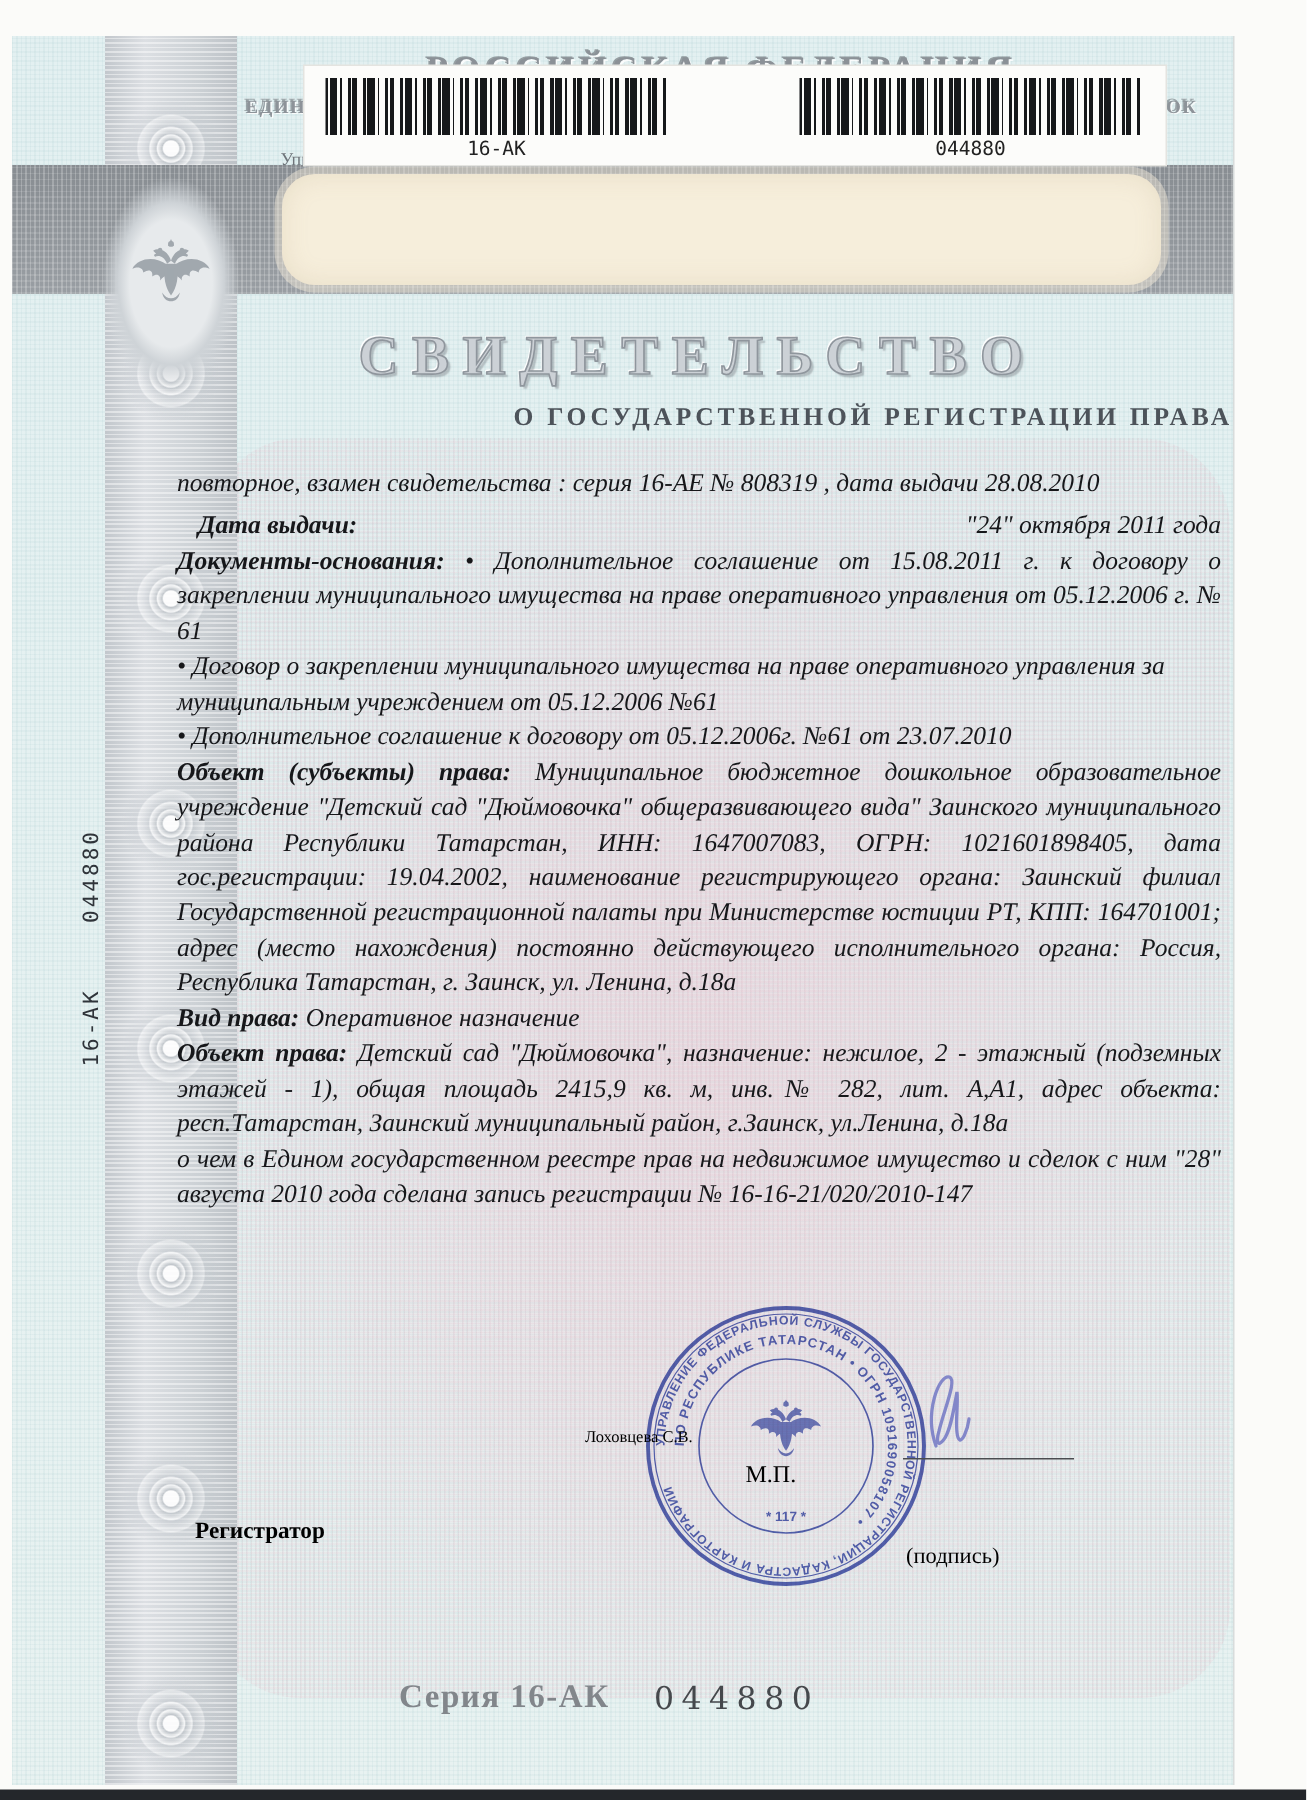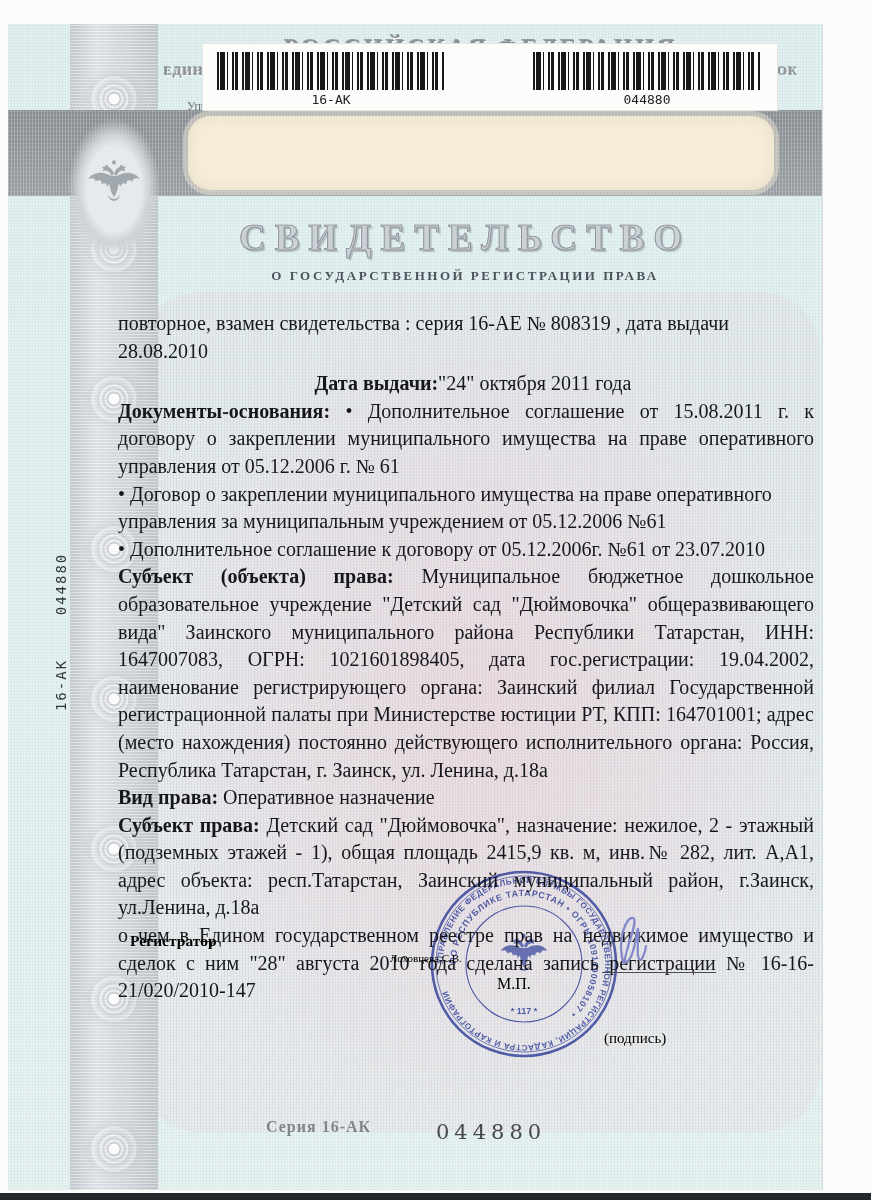--- a/index.html
+++ b/index.html
@@ -66,46 +66,46 @@
   .vtext{position:absolute;left:7px;width:90px;height:14px;text-align:center;z-index:6;
     font-family:"DejaVu Sans Mono",monospace;font-size:14px;color:#2f343a;letter-spacing:2px;
     transform:rotate(-90deg);}
   .vtext.num{top:553px;} .vtext.ser{top:654px;}
 
   
   .title-block{position:absolute;left:100px;width:714px;top:192px;text-align:center;z-index:6;}
   .title-main{font-size:37px;font-weight:bold;letter-spacing:9px;color:#ccd1d6;
     -webkit-text-stroke:1.1px #8f969d;
     text-shadow:2px 2px 1px rgba(110,116,122,.4), -1px -1px 0 rgba(255,255,255,.9);}
-  .title-sub{margin-top:9px;font-size:13px;font-weight:bold;letter-spacing:2.5px;color:#4d535a;}
+  .title-sub{margin-top:9px;font-size:17px;font-weight:bold;letter-spacing:2.5px;color:#4d535a;text-align:right;}
 
   
   .content{position:absolute;left:110px;width:696px;top:286px;z-index:6;
-    font-size:20px;line-height:1.38;color:#16171a;}
+    font-size:17px;line-height:1.38;color:#16171a;font-style:italic;}
   .content p{margin:0;}
   .just{text-align:justify;}
-  .date-row{display:flex;justify-content:center;margin-top:5px;}
+  .date-row{display:flex;justify-content:space-between;margin-top:5px;}
   .date-row b{padding-left:14px;}
   .mt3{margin-top:3px;} .mt7{margin-top:7px;} .mt12{margin-top:12px;}
   .mt26{margin-top:26px;} .mt24{margin-top:24px;} .mt8{margin-top:8px;} .mt6{margin-top:6px;}
 
   
-  .registrar{position:absolute;left:122px;top:908px;font-weight:bold;font-size:15.5px;z-index:6;}
+  .registrar{position:absolute;left:122px;top:988px;font-weight:bold;font-size:15.5px;z-index:6;}
   .reg-name{position:absolute;left:382px;top:928px;font-size:11px;z-index:7;}
   .mp{position:absolute;left:489px;top:951px;font-size:16px;z-index:7;}
   .stamp{position:absolute;left:420px;top:844px;width:192px;height:192px;z-index:6;opacity:.93;
     mix-blend-mode:multiply;}
   .stamp text{fill:#4d5cb5;font-family:"Liberation Sans",sans-serif;font-weight:bold;}
   .stamp .eagle{fill:#4d5cb5;opacity:.85;}
   .sig-line{position:absolute;left:594px;top:948px;width:114px;border-top:1.4px solid #4a4c50;z-index:6;}
   .squiggle{position:absolute;left:600px;top:884px;width:56px;height:62px;z-index:6;}
   .podpis{position:absolute;left:596px;top:958px;font-size:15px;z-index:6;margin-top:48px;}
 
   
-  .series-label{position:absolute;left:258px;top:1094px;font-size:16px;font-weight:bold;
+  .series-label{position:absolute;left:258px;top:1094px;font-size:22px;font-weight:bold;
     letter-spacing:1px;color:#82868b;z-index:6;}
   .series-number{position:absolute;left:428px;top:1096px;font-size:21px;letter-spacing:5px;
     font-family:"DejaVu Serif",serif;color:#45484c;z-index:6;}
 </style>
 </head>
 <body>
 
 <svg width="0" height="0" style="position:absolute" aria-hidden="true">
   <symbol id="dbl-eagle" viewBox="0 0 100 100">
     <path d="M47,12 L50,5 L53,12 Z"></path>
@@ -168,31 +168,31 @@
       </div>
 
       <p class="mt3 just">
         <b>Документы-основания:</b>
         <span>• Дополнительное соглашение от 15.08.2011 г. к договору о закреплении муниципального имущества на праве оперативного управления от 05.12.2006 г. № 61</span>
       </p>
       <p class="mt12">• Договор о закреплении муниципального имущества на праве оперативного управления за муниципальным учреждением от 05.12.2006 №61</p>
       <p class="mt7">• Дополнительное соглашение к договору от 05.12.2006г. №61 от 23.07.2010</p>
 
       <p class="mt7 just">
-        <b>Субъект (объекта) права:</b>
+        <b>Объект (субъекты) права:</b>
         <span>Муниципальное бюджетное дошкольное образовательное учреждение "Детский сад "Дюймовочка" общеразвивающего вида" Заинского муниципального района Республики Татарстан, ИНН: 1647007083, ОГРН: 1021601898405, дата гос.регистрации: 19.04.2002, наименование регистрирующего органа: Заинский филиал Государственной регистрационной палаты при Министерстве юстиции РТ, КПП: 164701001; адрес (место нахождения) постоянно действующего исполнительного органа: Россия, Республика Татарстан, г. Заинск, ул. Ленина, д.18а</span>
       </p>
 
       <p class="mt26">
         <b>Вид права:</b>
         <span>Оперативное назначение</span>
       </p>
 
       <p class="mt6 just">
-        <b>Субъект права:</b>
+        <b>Объект права:</b>
         <span>Детский сад "Дюймовочка", назначение: нежилое, 2 - этажный (подземных этажей - 1), общая площадь 2415,9 кв. м, инв.№ 282, лит. А,А1, адрес объекта: респ.Татарстан, Заинский муниципальный район, г.Заинск, ул.Ленина, д.18а</span>
       </p>
 
 
 
       <p class="mt6 just">о чем в Едином государственном реестре прав на недвижимое имущество и сделок с ним  "28" августа 2010 года сделана запись регистрации № 16-16-21/020/2010-147</p>
     </div>
 
     <div class="registrar">Регистратор</div>
     <div class="reg-name">Лоховцева С.В.</div>

